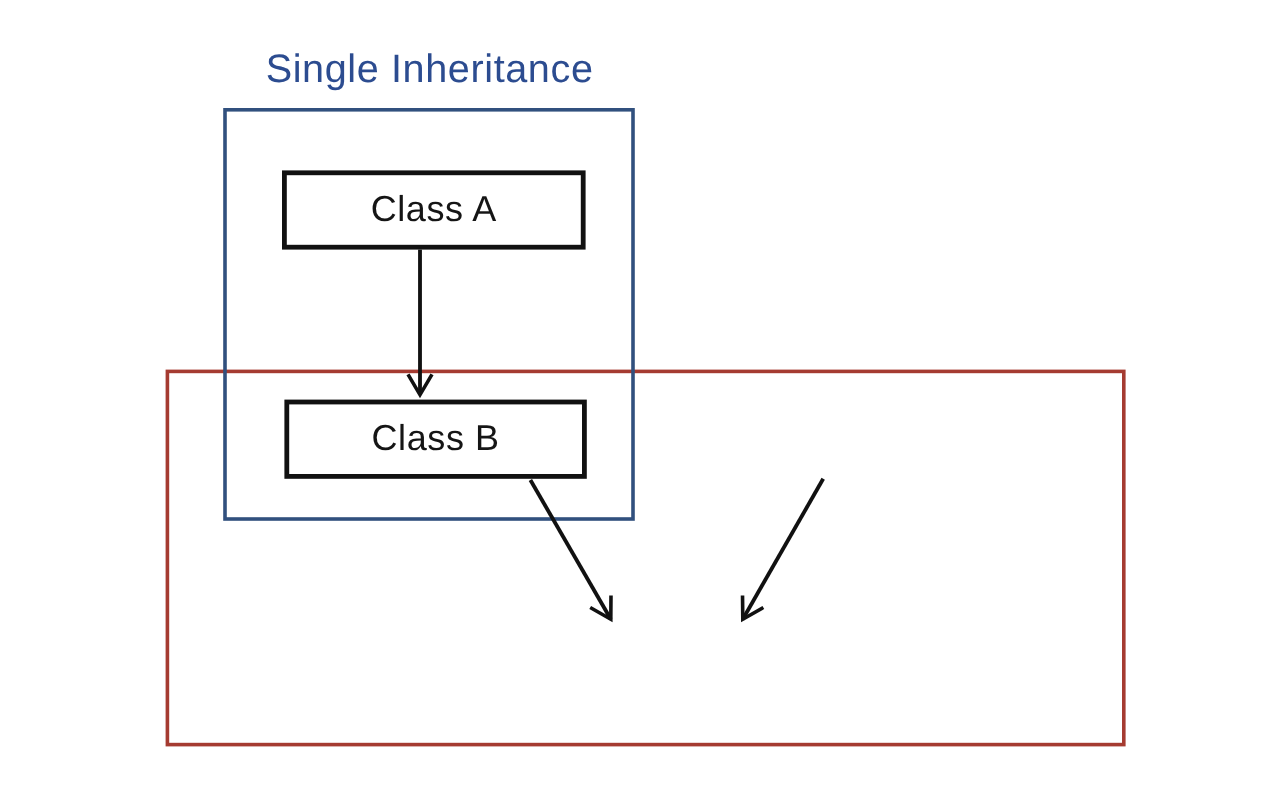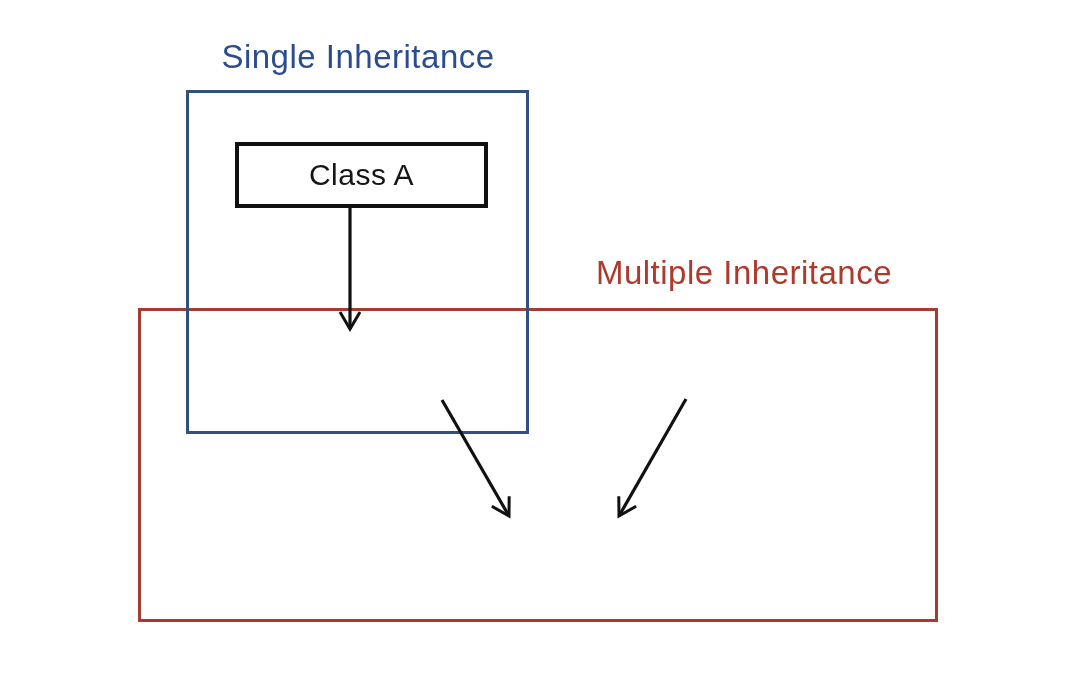--- a/index.html
+++ b/index.html
@@ -87,24 +87,26 @@
 </style>
 </head>
 <body>
 
 <div class="canvas">
 
   <div class="group group-multiple"></div>
   <div class="group group-single"></div>
 
   <div class="group-title title-single">Single Inheritance</div>
-  <div class="group-title title-multiple">Multiple Inheritance</div>
 
   <div class="node node-a">
     <span>Class A</span>
+  </div>
+  <div class="node node-b">
+    <span>Class B</span>
   </div>
 
   <svg class="edges" viewBox="0 0 1068 675" xmlns="http://www.w3.org/2000/svg">
     <defs>
       <marker id="ah" viewBox="0 0 26 26" refX="22" refY="13" markerWidth="26" markerHeight="26" markerUnits="userSpaceOnUse" orient="auto">
         <path d="M5,3 L22,13 L5,23" fill="none" stroke="#111111" stroke-width="3"></path>
       </marker>
     </defs>
     <line x1="350" y1="208" x2="350" y2="329" stroke="#111111" stroke-width="3.2" marker-end="url(#ah)"></line>
     <line x1="442" y1="400" x2="509" y2="516" stroke="#111111" stroke-width="3.2" marker-end="url(#ah)"></line>

